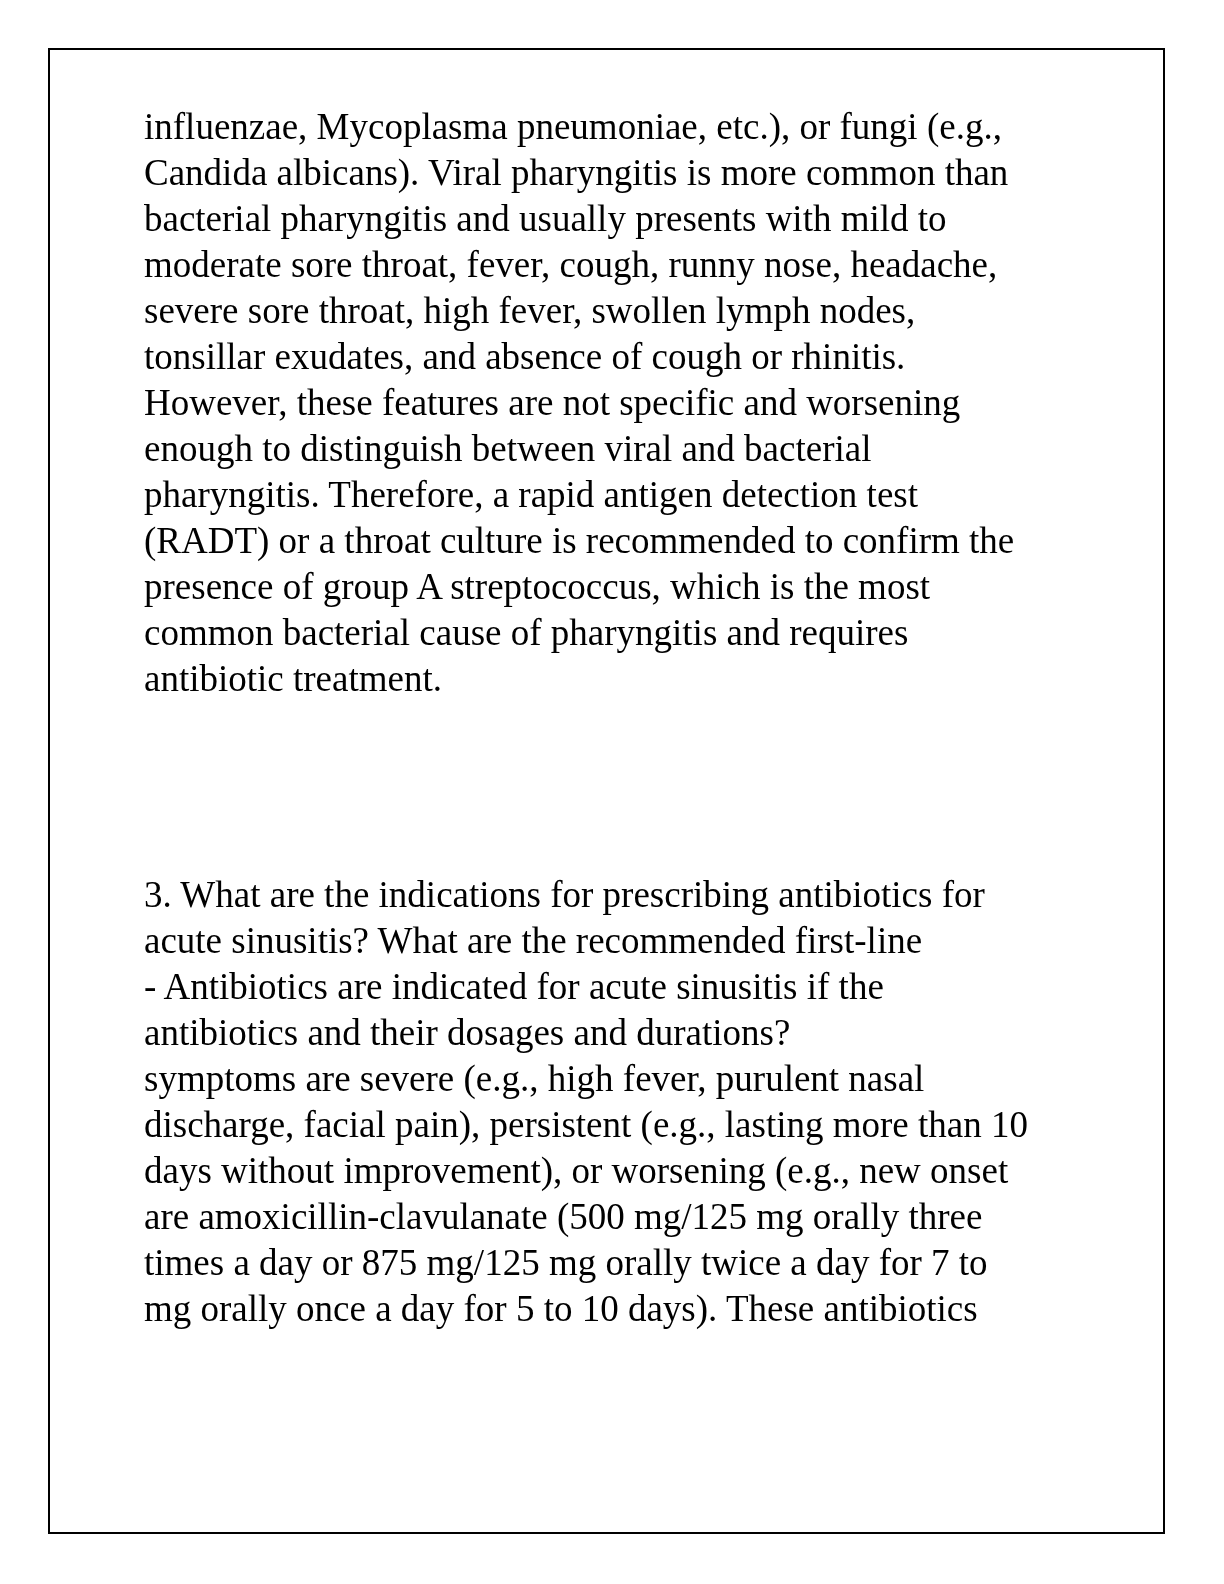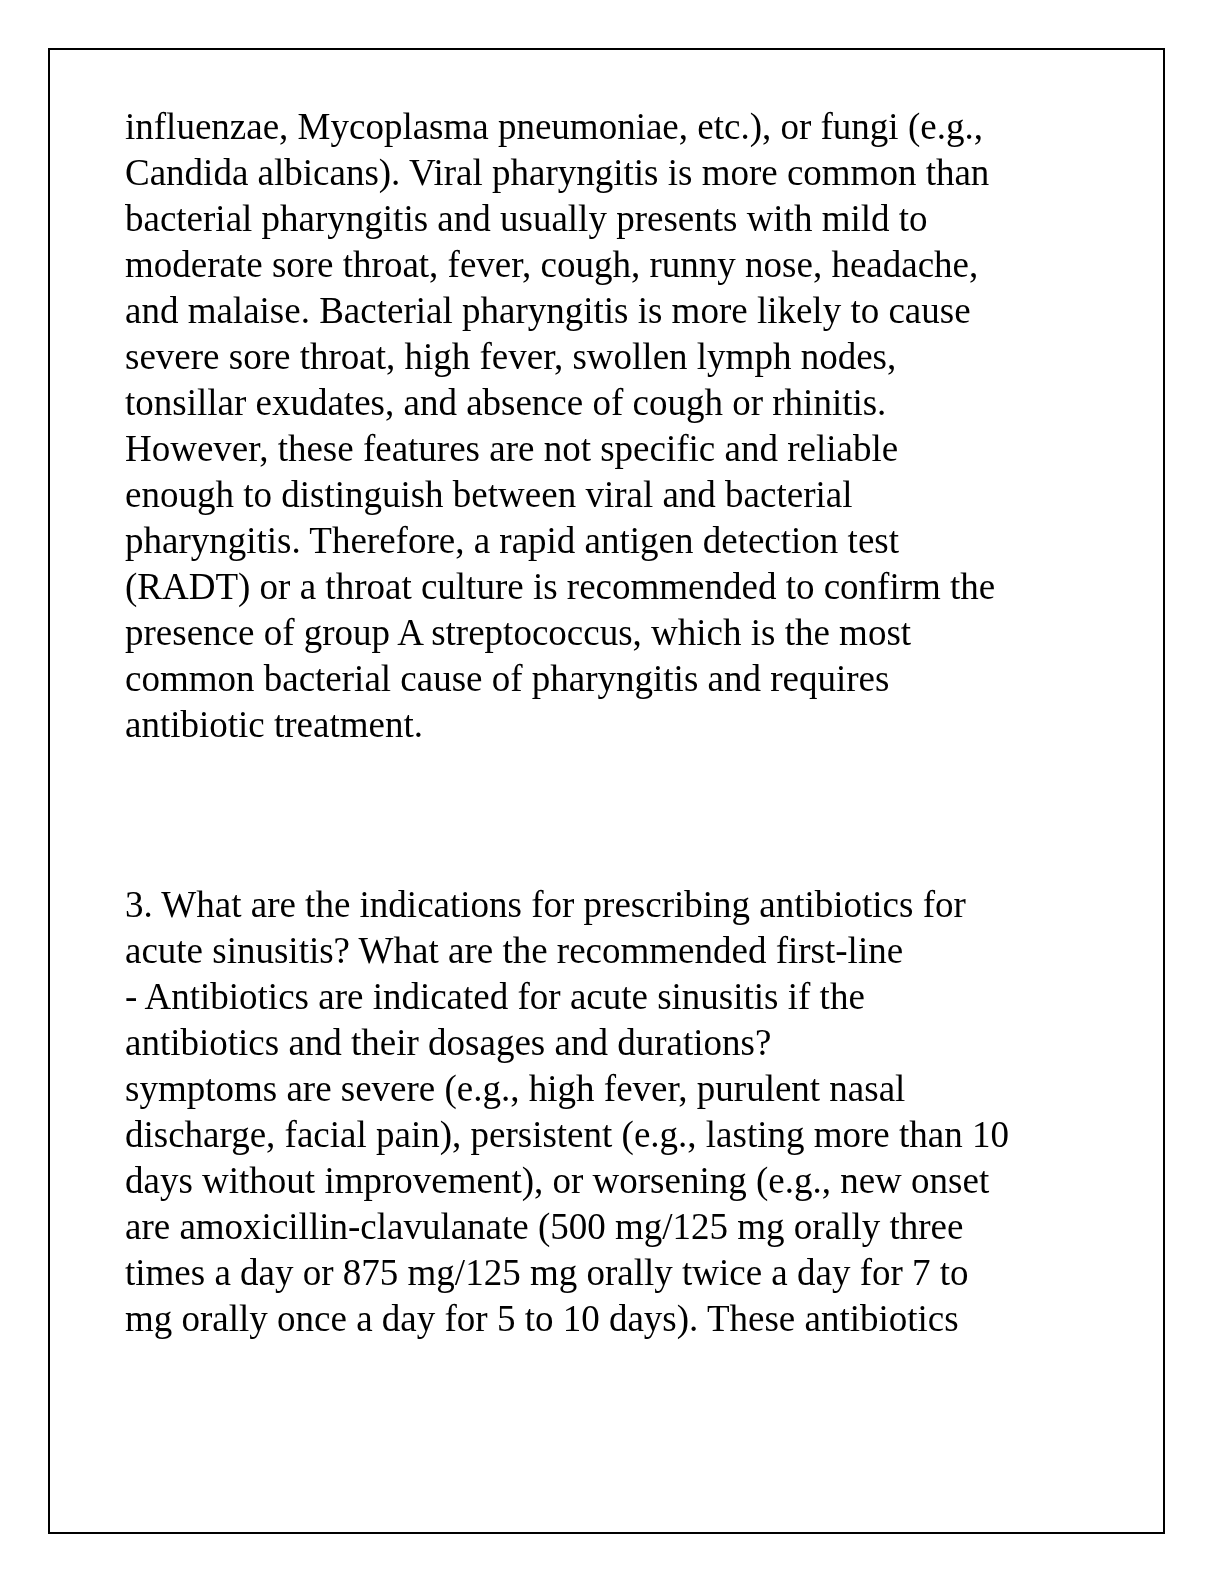--- a/index.html
+++ b/index.html
@@ -1,43 +1,42 @@
 <!DOCTYPE html>
 <html><head>
 <meta charset="utf-8">
 <style>
   html, body { margin:0; padding:0; background:#ffffff; }
   body { width:1224px; height:1584px; position:relative; overflow:hidden; }
   .frame { position:absolute; left:48px; top:48px; width:1113px; height:1482px; border:2px solid #000; box-sizing:content-box; }
-  .block { position:absolute; left:125px; font-family:"Liberation Serif", "DejaVu Serif", serif; font-size:37px; color:#000; }
+  .block { position:absolute; left:144px; font-family:"Liberation Serif", "DejaVu Serif", serif; font-size:37px; color:#000; }
   .line { height:46px; line-height:46px; white-space:nowrap; }
 </style>
 </head>
 <body>
 
 <div class="frame"></div>
 
 <div class="block" style="top:104px;">
   <div class="line">influenzae, Mycoplasma pneumoniae, etc.), or fungi (e.g.,</div>
   <div class="line">Candida albicans). Viral pharyngitis is more common than</div>
   <div class="line">bacterial pharyngitis and usually presents with mild to</div>
   <div class="line">moderate sore throat, fever, cough, runny nose, headache,</div>
-  <div class="line">and malaise. Bacterial pharyngitis is more likely to cause</div>
   <div class="line">severe sore throat, high fever, swollen lymph nodes,</div>
   <div class="line">tonsillar exudates, and absence of cough or rhinitis.</div>
-  <div class="line">However, these features are not specific and reliable</div>
+  <div class="line">However, these features are not specific and worsening</div>
   <div class="line">enough to distinguish between viral and bacterial</div>
   <div class="line">pharyngitis. Therefore, a rapid antigen detection test</div>
   <div class="line">(RADT) or a throat culture is recommended to confirm the</div>
   <div class="line">presence of group A streptococcus, which is the most</div>
   <div class="line">common bacterial cause of pharyngitis and requires</div>
   <div class="line">antibiotic treatment.</div>
 </div>
 
-<div class="block" style="top:872px;margin-top:10px;">
+<div class="block" style="top:872px;">
   <div class="line">3. What are the indications for prescribing antibiotics for</div>
   <div class="line">acute sinusitis? What are the recommended first-line</div>
   <div class="line">- Antibiotics are indicated for acute sinusitis if the</div>
   <div class="line">antibiotics and their dosages and durations?</div>
   <div class="line">symptoms are severe (e.g., high fever, purulent nasal</div>
   <div class="line">discharge, facial pain), persistent (e.g., lasting more than 10</div>
   <div class="line">days without improvement), or worsening (e.g., new onset</div>
   <div class="line">are amoxicillin-clavulanate (500 mg/125 mg orally three</div>
   <div class="line">times a day or 875 mg/125 mg orally twice a day for 7 to</div>
   <div class="line">mg orally once a day for 5 to 10 days). These antibiotics</div>

